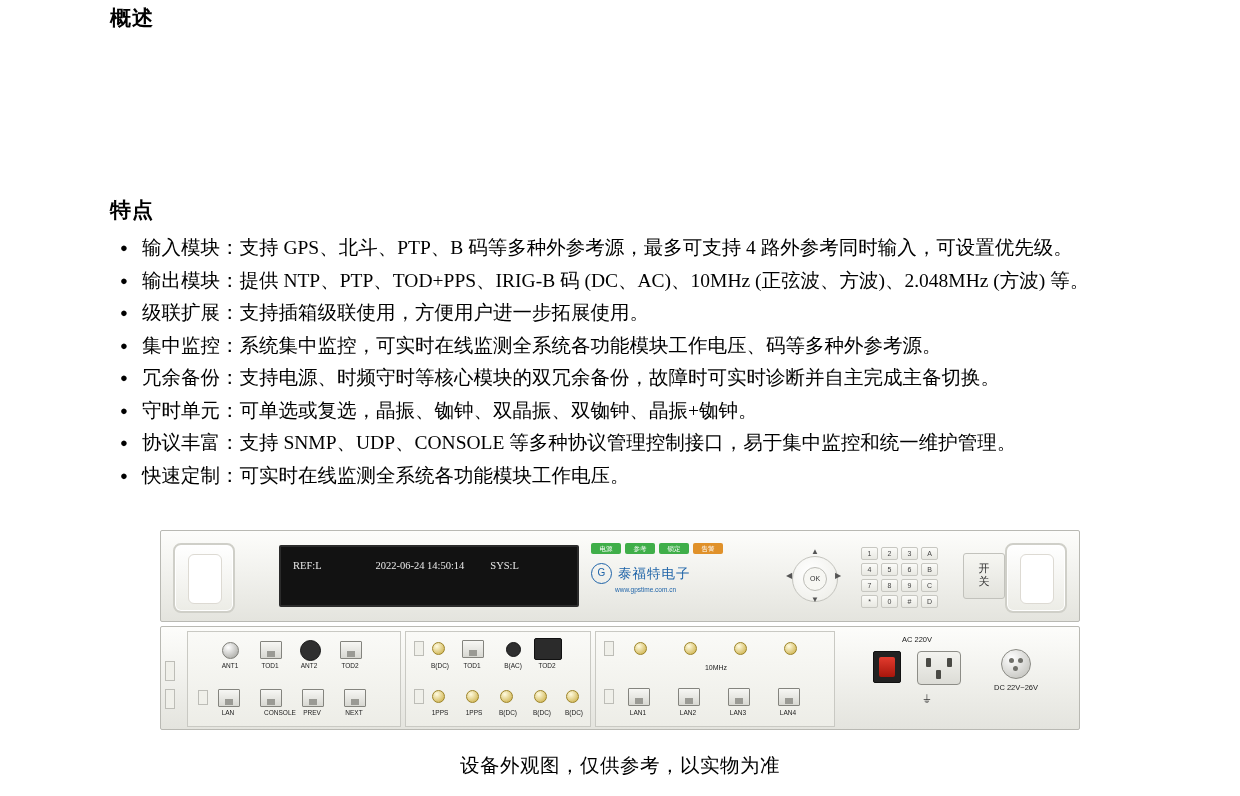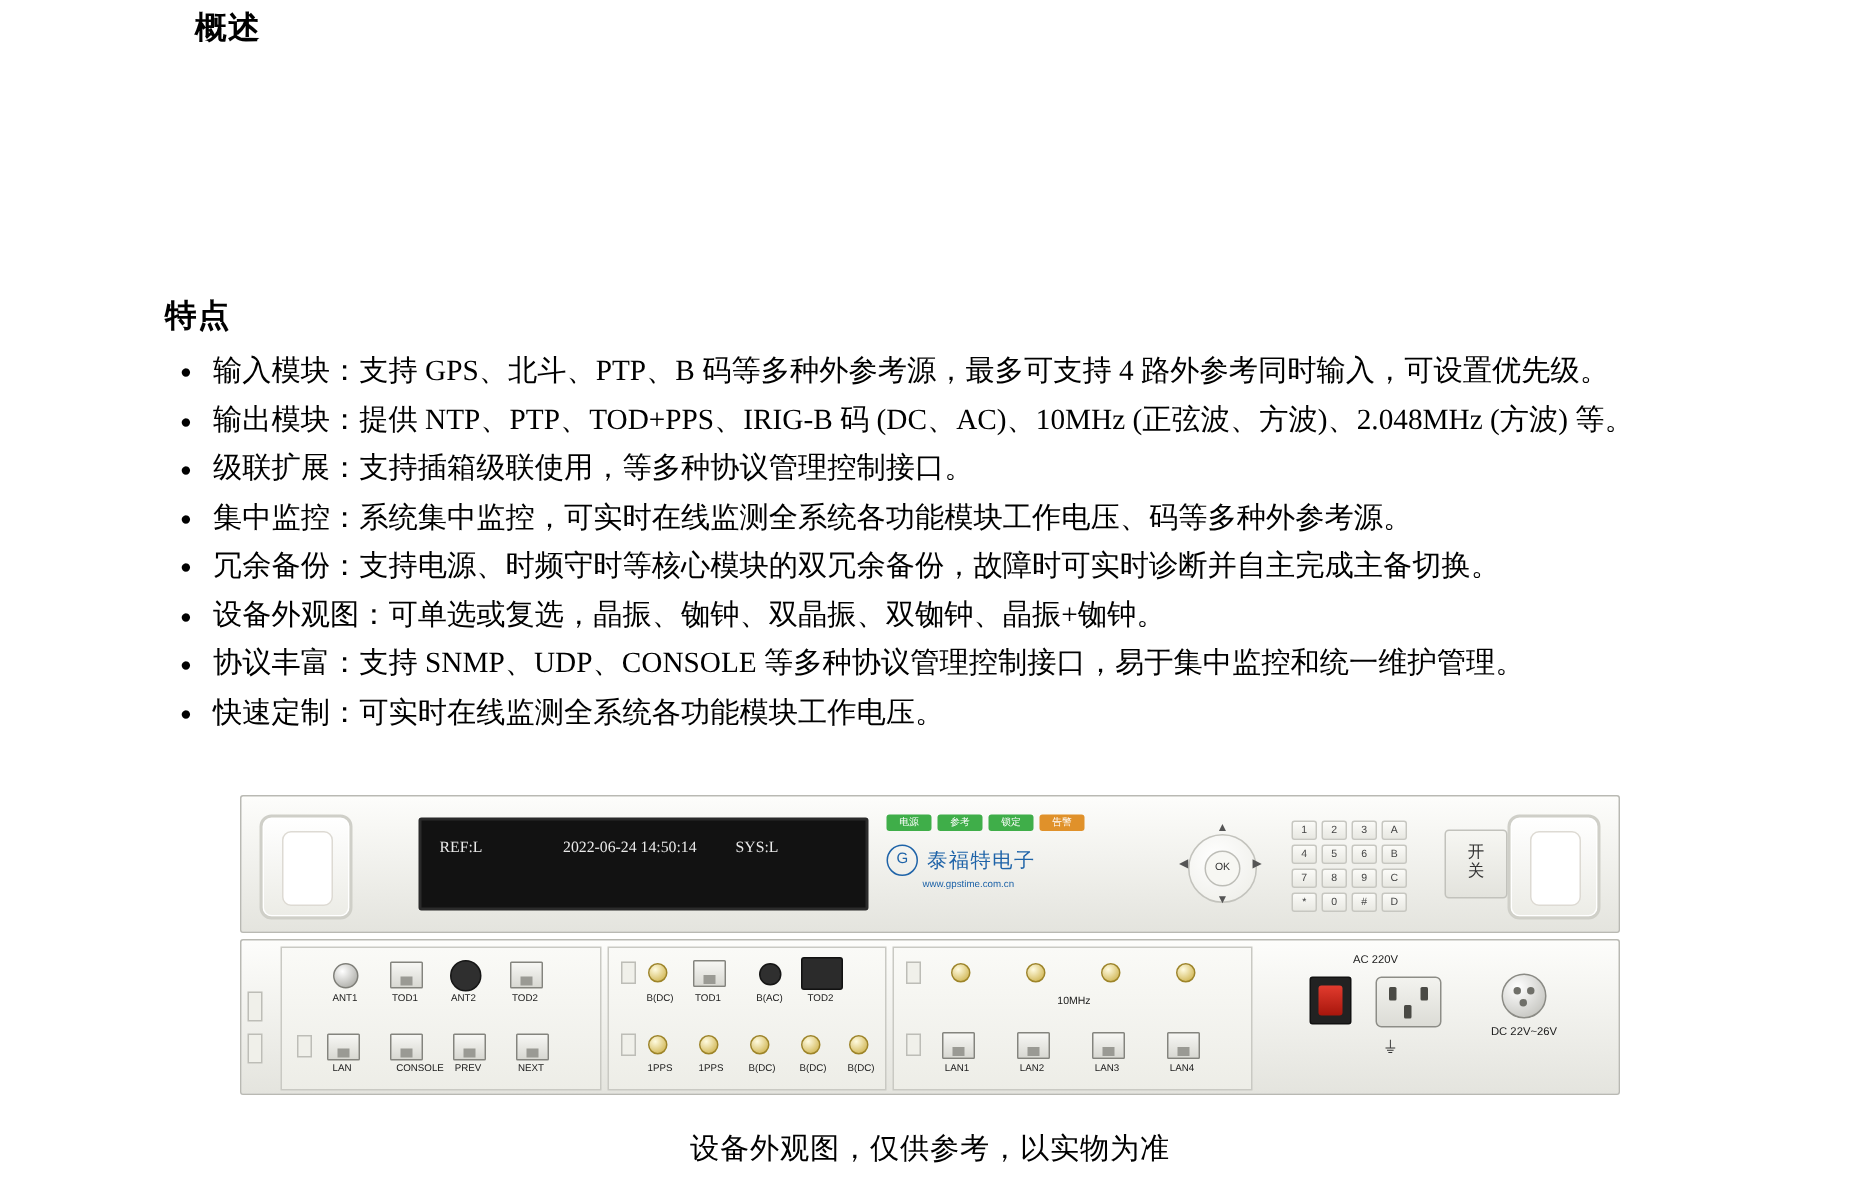--- a/index.html
+++ b/index.html
@@ -23,21 +23,20 @@
   .section-title {
     font-family: "Liberation Sans", "DejaVu Sans", sans-serif;
     font-weight: bold;
     font-size: 21px;
     letter-spacing: 1px;
   }
   #overview-title {
     position: absolute;
     left: 110px;
     top: 4px;
-    margin-left: 20px;
   }
   #overview-body {
     position: absolute;
     left: 66px;
     top: 36px;
     width: 1106px;
     font-size: 19.5px;
     line-height: 34px;
     text-align: justify;
     text-indent: 40px;
@@ -386,24 +385,24 @@
 
 <div class="page">
 
   <div class="section-title" id="overview-title">概述</div>
 
   <div class="section-title" id="features-title">特点</div>
 
   <ul id="features-list">
     <li><span class="bullet">●</span><span class="feat-label">输入模块：</span><span>支持 GPS、北斗、PTP、B 码等多种外参考源，最多可支持 4 路外参考同时输入，可设置优先级。</span></li>
     <li><span class="bullet">●</span><span class="feat-label">输出模块：</span><span>提供 NTP、PTP、TOD+PPS、IRIG-B 码 (DC、AC)、10MHz (正弦波、方波)、2.048MHz (方波) 等。</span></li>
-    <li><span class="bullet">●</span><span class="feat-label">级联扩展：</span><span>支持插箱级联使用，等多种协议管理控制接口。</span></li>
+    <li><span class="bullet">●</span><span class="feat-label">级联扩展：</span><span>支持插箱级联使用，方便用户进一步拓展使用。</span></li>
     <li><span class="bullet">●</span><span class="feat-label">集中监控：</span><span>系统集中监控，可实时在线监测全系统各功能模块工作电压、码等多种外参考源。</span></li>
     <li><span class="bullet">●</span><span class="feat-label">冗余备份：</span><span>支持电源、时频守时等核心模块的双冗余备份，故障时可实时诊断并自主完成主备切换。</span></li>
-    <li><span class="bullet">●</span><span class="feat-label">设备外观图：</span><span>可单选或复选，晶振、铷钟、双晶振、双铷钟、晶振+铷钟。</span></li>
+    <li><span class="bullet">●</span><span class="feat-label">守时单元：</span><span>可单选或复选，晶振、铷钟、双晶振、双铷钟、晶振+铷钟。</span></li>
     <li><span class="bullet">●</span><span class="feat-label">协议丰富：</span><span>支持 SNMP、UDP、CONSOLE 等多种协议管理控制接口，易于集中监控和统一维护管理。</span></li>
     <li><span class="bullet">●</span><span class="feat-label">快速定制：</span><span>可实时在线监测全系统各功能模块工作电压。</span></li>
   </ul>
 
   <div id="device-figure">
 
     <div class="chassis" id="front-panel">
 
       <div class="handle" id="handle-left">
           <div class="handle-inner"></div>

